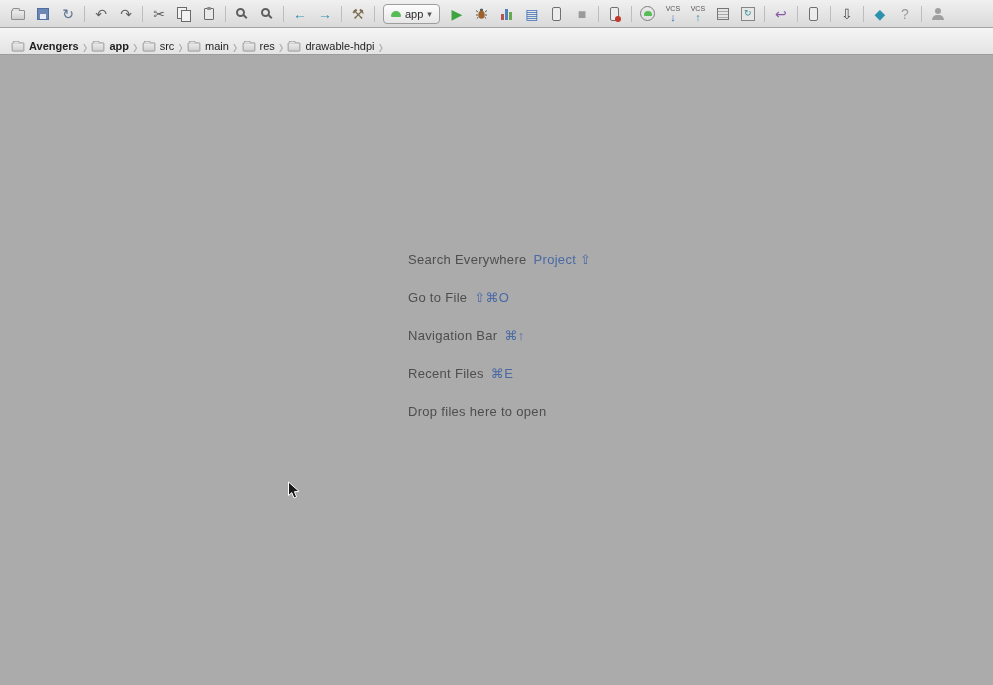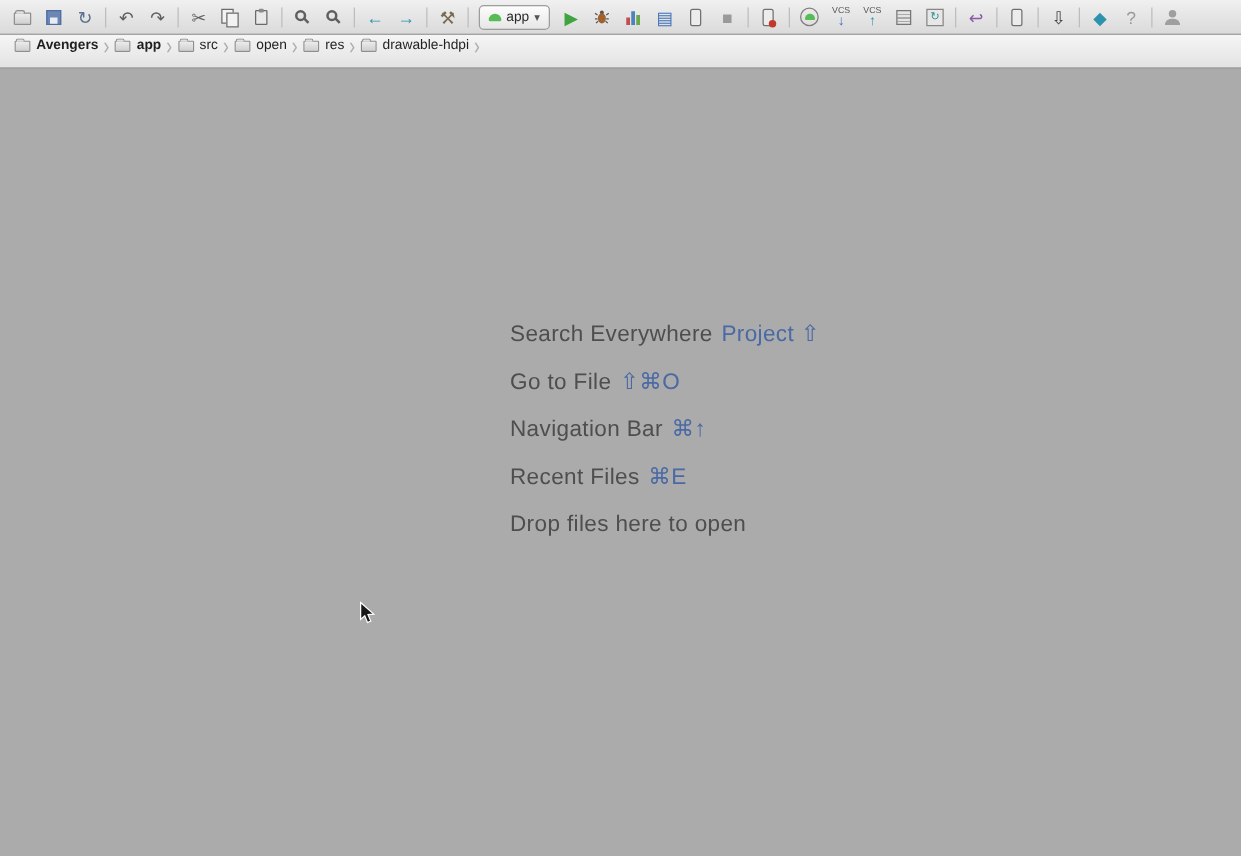--- a/index.html
+++ b/index.html
@@ -77,32 +77,32 @@
   .i-bars .b2 { height:11px; background:#4f81bd; }
   .i-bars .b3 { height:8px;  background:#6aa84f; }
   .vcs-stack { display:flex; flex-direction:column; align-items:center; line-height:1; }
   .vcs-label { font-size:7px; color:#555; }
   .vcs-arrow { font-size:11px; font-weight:bold; }
 
   
   .navbar {
     height:27px; background:linear-gradient(#f5f5f5,#e3e3e3);
     border-bottom:1px solid #9c9c9c;
-    display:flex; align-items:flex-start; padding:0 8px; font-size:11px; color:#1f1f1f;
+    display:flex; align-items:flex-end; padding:0 8px; font-size:11px; color:#1f1f1f;
   }
   .crumb { display:flex; align-items:center; gap:4px; padding:2px 3px; border-radius:2px; }
   .crumb.bold .crumb-label { font-weight:bold; }
   .crumb-sep { color:#adadad; font-size:14px; margin:0 1px; transform:scaleY(1.4); }
   .crumb .i-folder { transform:scale(.9); margin-top:2px; }
 
   
   .editor { position:absolute; top:56px; left:0; right:0; bottom:0; background:#ababab; }
   .hints { position:absolute; left:408px; top:240px; }
-  .hint-row { height:38px; display:flex; align-items:flex-end; gap:7px;
-    font-size:18px; color:#4e4e4e; letter-spacing:.3px; }
+  .hint-row { height:38px; display:flex; align-items:center; gap:7px;
+    font-size:13px; color:#4e4e4e; letter-spacing:.3px; }
   .hint-key { color:#4a69a5; }
 
   .mouse-cursor { position:absolute; left:287px; top:481px; }
 </style>
 </head>
 <body>
 
 <div class="window">
 
   <div class="toolbar">
@@ -263,21 +263,21 @@
     <span class="crumb-sep">›</span>
 
     <span class="crumb">
       <span class="i-folder"></span>
       <span class="crumb-label">src</span>
     </span>
     <span class="crumb-sep">›</span>
 
     <span class="crumb">
       <span class="i-folder"></span>
-      <span class="crumb-label">open</span>
+      <span class="crumb-label">main</span>
     </span>
     <span class="crumb-sep">›</span>
 
     <span class="crumb">
       <span class="i-folder"></span>
       <span class="crumb-label">res</span>
     </span>
     <span class="crumb-sep">›</span>
 
     <span class="crumb">

